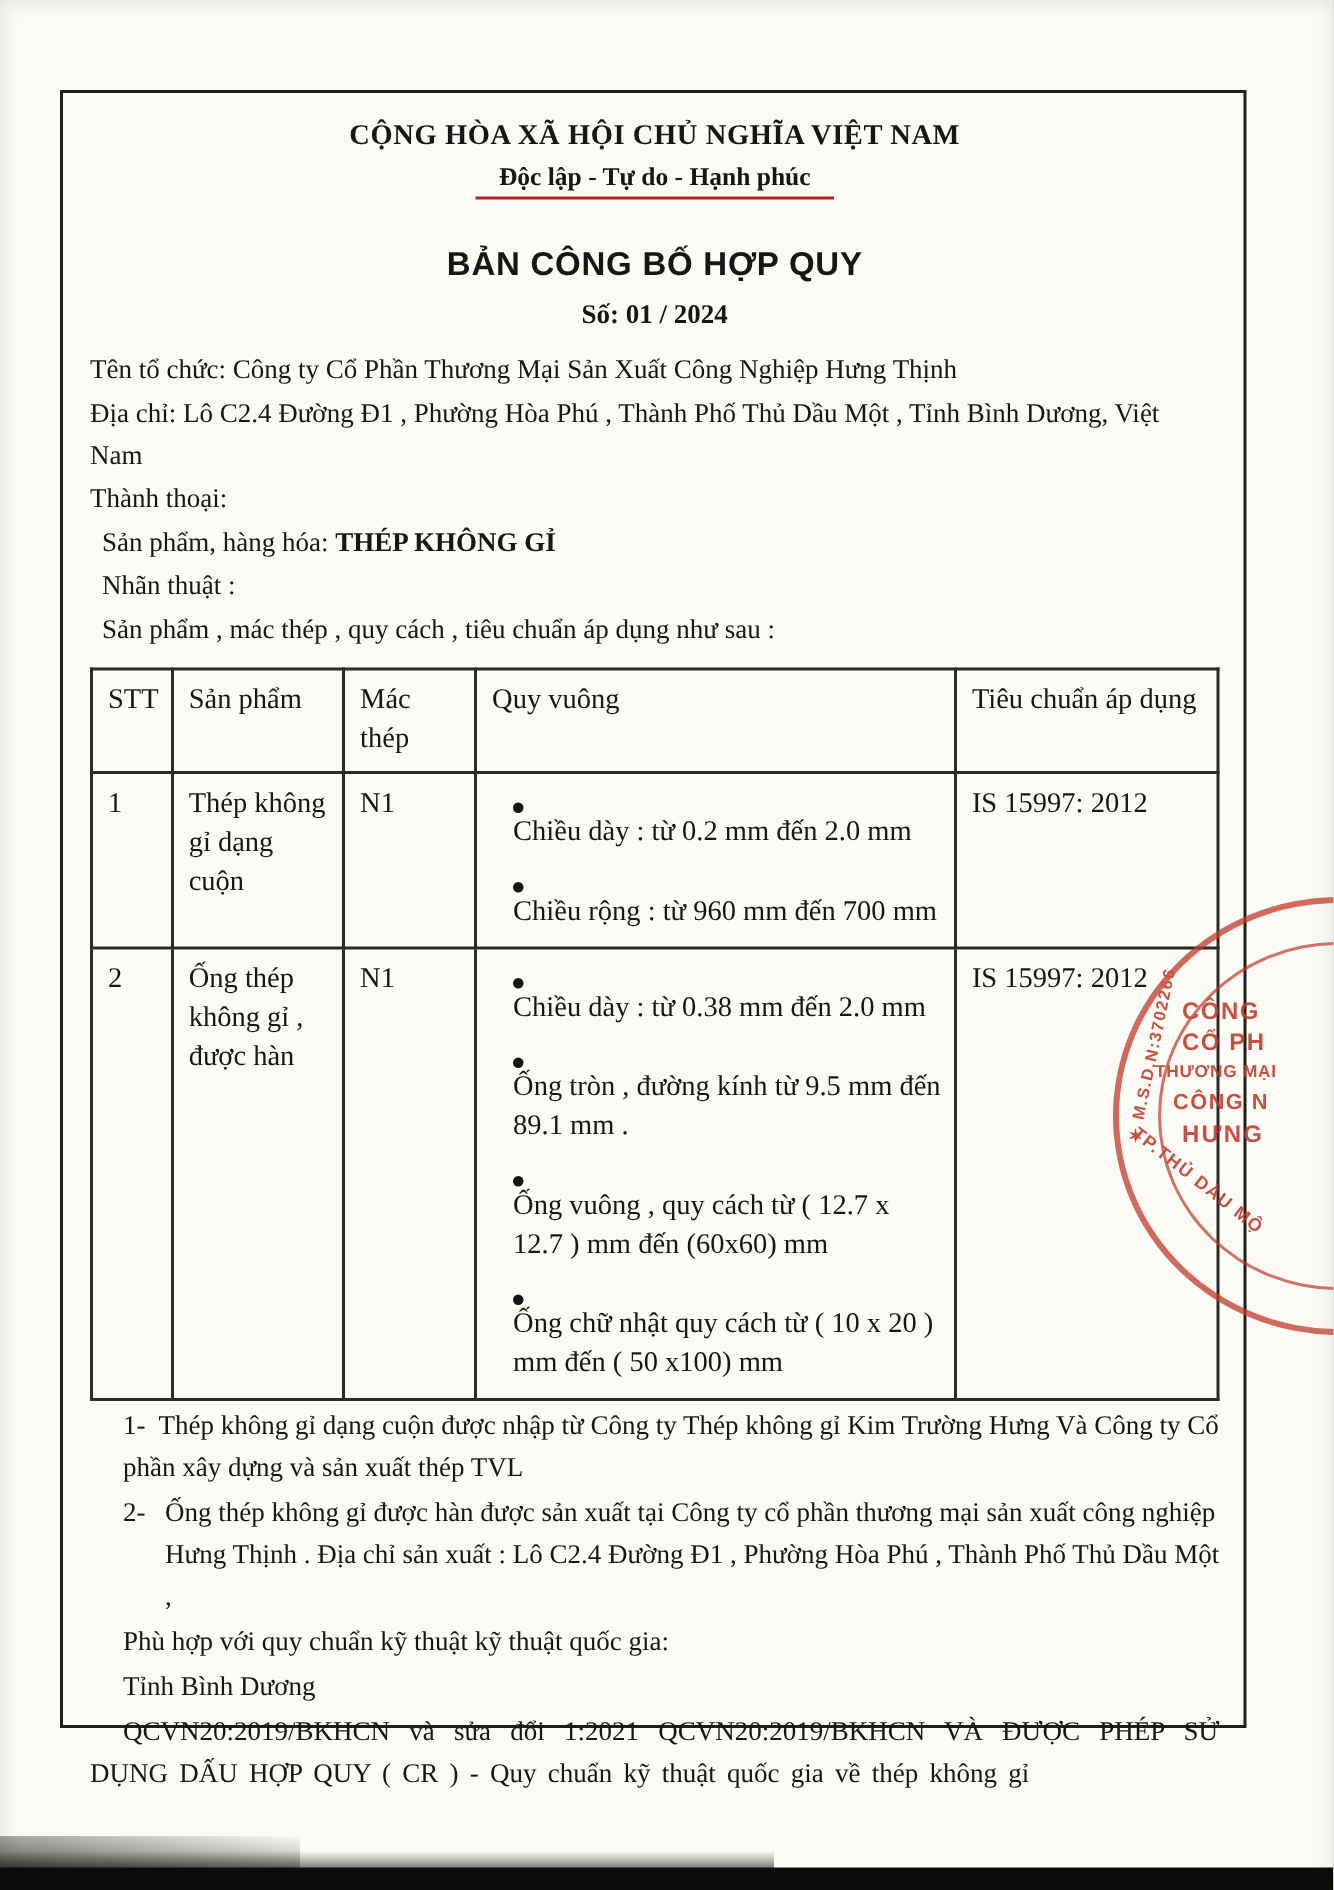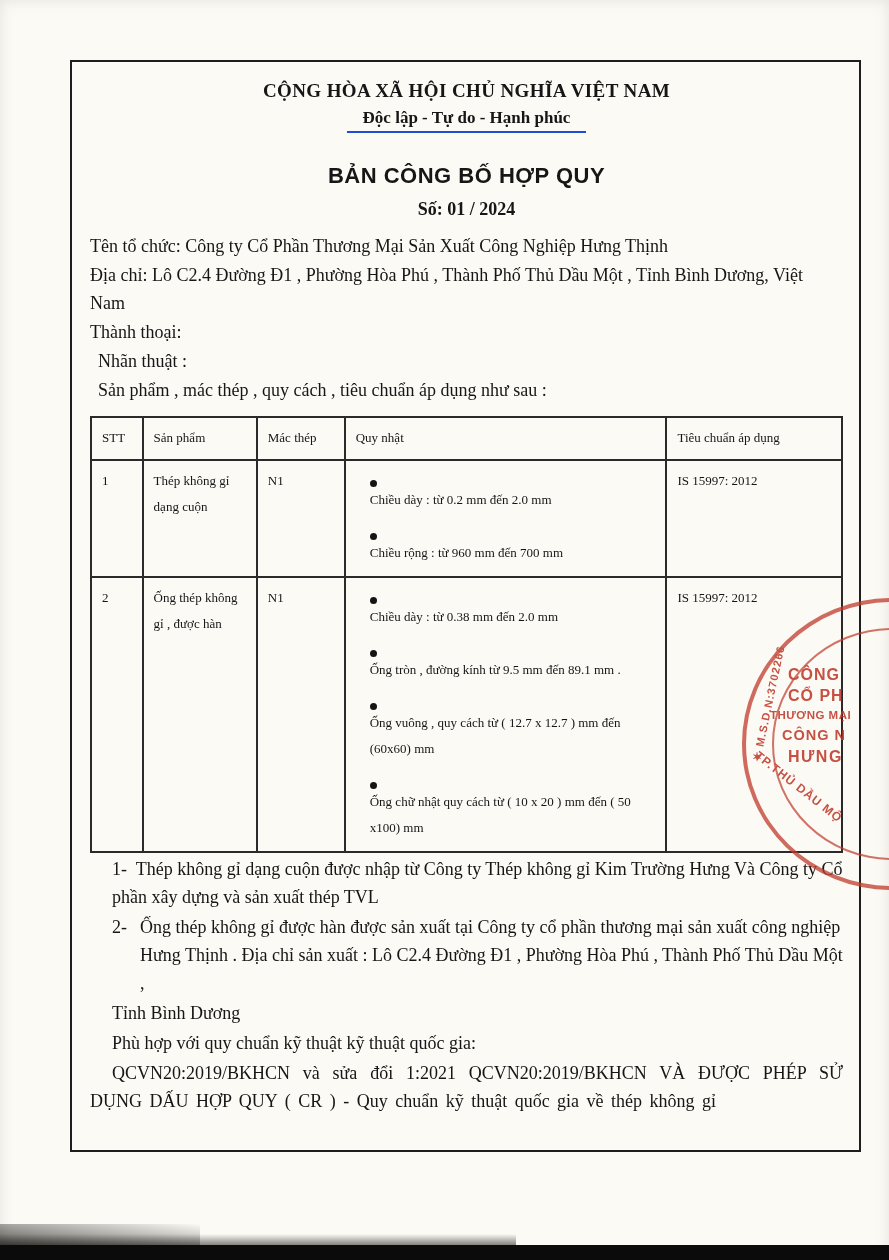--- a/index.html
+++ b/index.html
@@ -9,59 +9,59 @@
     width: 889px;
     height: 1260px;
     background: #fbfaf5;
     overflow: hidden;
     font-family: "Liberation Serif", serif;
     color: #161616;
     box-shadow: inset 0 0 14px rgba(120,115,100,0.18);
   }
   .frame {
     position: absolute;
-    left: 70px; top: 60px;
+    left: 40px; top: 60px;
     width: 791px; height: 1092px;
     border: 2px solid #1e1e1e;
     padding: 12px 16px 0 18px;
   }
   .nat-line1 {
     text-align: center;
     font-weight: bold;
     font-size: 19px;
     letter-spacing: 0.4px;
     margin-top: 6px;
   }
   .nat-line2 { text-align: center; margin-top: 6px; }
   .nat-line2 span {
     display: inline-block;
     font-weight: bold;
     font-size: 17px;
     padding: 0 16px 3px 16px;
-    border-bottom: 2px solid #1d4ed8;
+    border-bottom: 2px solid #b91c1c;
   }
   .doc-title {
     text-align: center;
     margin-top: 30px;
     font-family: "Liberation Sans", sans-serif;
     font-weight: bold;
     font-size: 22px;
     letter-spacing: 0.5px;
   }
   .doc-number { text-align: center; margin-top: 10px; font-size: 18px; font-weight: bold; }
   .body-block { margin-top: 12px; font-size: 18px; line-height: 28px; padding-right: 4px; }
   .body-line { margin-top: 1px; }
   .indent-1 { padding-left: 8px; }
   .bold { font-weight: bold; }
 
   table.spec-table {
     width: 100%;
     border-collapse: collapse;
     margin-top: 12px;
-    font-size: 13px;
+    font-size: 19px;
     line-height: 26px;
   }
   .spec-table th, .spec-table td {
     border: 2px solid #2a2a2a;
     vertical-align: top;
     padding: 7px 8px 8px 10px;
     text-align: left;
     font-weight: normal;
   }
   .col-stt   { width: 52px; }
@@ -166,38 +166,39 @@
       <span>Độc lập - Tự do - Hạnh phúc</span>
     </div>
 
     <div class="doc-title">BẢN CÔNG BỐ HỢP QUY</div>
     <div class="doc-number">Số: 01 / 2024</div>
 
     <div class="body-block">
       <div class="body-line">Tên tổ chức: Công ty Cổ Phần Thương Mại Sản Xuất Công Nghiệp Hưng Thịnh</div>
       <div class="body-line">Địa chỉ: Lô C2.4 Đường Đ1 , Phường Hòa Phú , Thành Phố Thủ Dầu Một , Tỉnh Bình Dương, Việt Nam</div>
       <div class="body-line">Thành thoại:</div>
+      <div class="body-line indent-1"><span>Sản phẩm, hàng hóa: </span><span class="bold">THÉP KHÔNG GỈ</span></div>
       <div class="body-line indent-1">Nhãn thuật :</div>
       <div class="body-line indent-1">Sản phẩm , mác thép , quy cách , tiêu chuẩn áp dụng như sau :</div>
     </div>
 
     <table class="spec-table">
       <colgroup>
         <col class="col-stt">
           <col class="col-sp">
           <col class="col-mt">
           <col class="col-qc">
           <col class="col-tc">
       </colgroup>
       <tbody>
           <tr>
         <th class="cell-center">STT</th>
         <th>Sản phẩm</th>
         <th>Mác thép</th>
-        <th>Quy nhật</th>
+        <th>Quy vuông</th>
         <th>Tiêu chuẩn áp dụng</th>
       </tr>
       <tr>
         <td class="cell-center">1</td>
         <td class="cell-product">Thép không gỉ dạng cuộn</td>
         <td class="cell-grade">N1</td>
         <td>
           <div class="bullet-item">
             <span class="bullet-dot"></span>
             <span class="bullet-text">Chiều dày : từ 0.2 mm đến 2.0 mm</span>
@@ -235,22 +236,22 @@
       </tr>
     </tbody>
       </table>
 
     <div class="notes">
       <div class="note-plain"><span>1-</span>&nbsp; <span>Thép không gỉ dạng cuộn được nhập từ Công ty Thép không gỉ Kim Trường Hưng Và Công ty Cổ phần xây dựng và sản xuất thép TVL</span></div>
       <div class="note-hanging">
         <span class="note-marker">2-</span>
         <span class="note-body">Ống thép không gỉ được hàn được sản xuất tại Công ty cổ phần thương mại sản xuất công nghiệp Hưng Thịnh . Địa chỉ sản xuất : Lô C2.4 Đường Đ1 , Phường Hòa Phú , Thành Phố Thủ Dầu Một ,</span>
       </div>
+      <div class="note-plain">Phù hợp với quy chuẩn kỹ thuật kỹ thuật quốc gia:</div>
       <div class="note-plain">Tỉnh Bình Dương</div>
-      <div class="note-plain">Phù hợp với quy chuẩn kỹ thuật kỹ thuật quốc gia:</div>
       <div class="note-regulation">QCVN20:2019/BKHCN và sửa đổi 1:2021 QCVN20:2019/BKHCN VÀ ĐƯỢC PHÉP SỬ DỤNG DẤU HỢP QUY ( CR ) -  Quy chuẩn kỹ thuật quốc gia về thép không gỉ</div>
     </div>
 
   </div>
 
   <div class="stamp">
     <div class="stamp-outer"></div>
     <div class="stamp-inner"></div>
     <div class="stamp-ring-left">M.S.D.N:3702266</div>
     <div class="stamp-star">✶</div>

